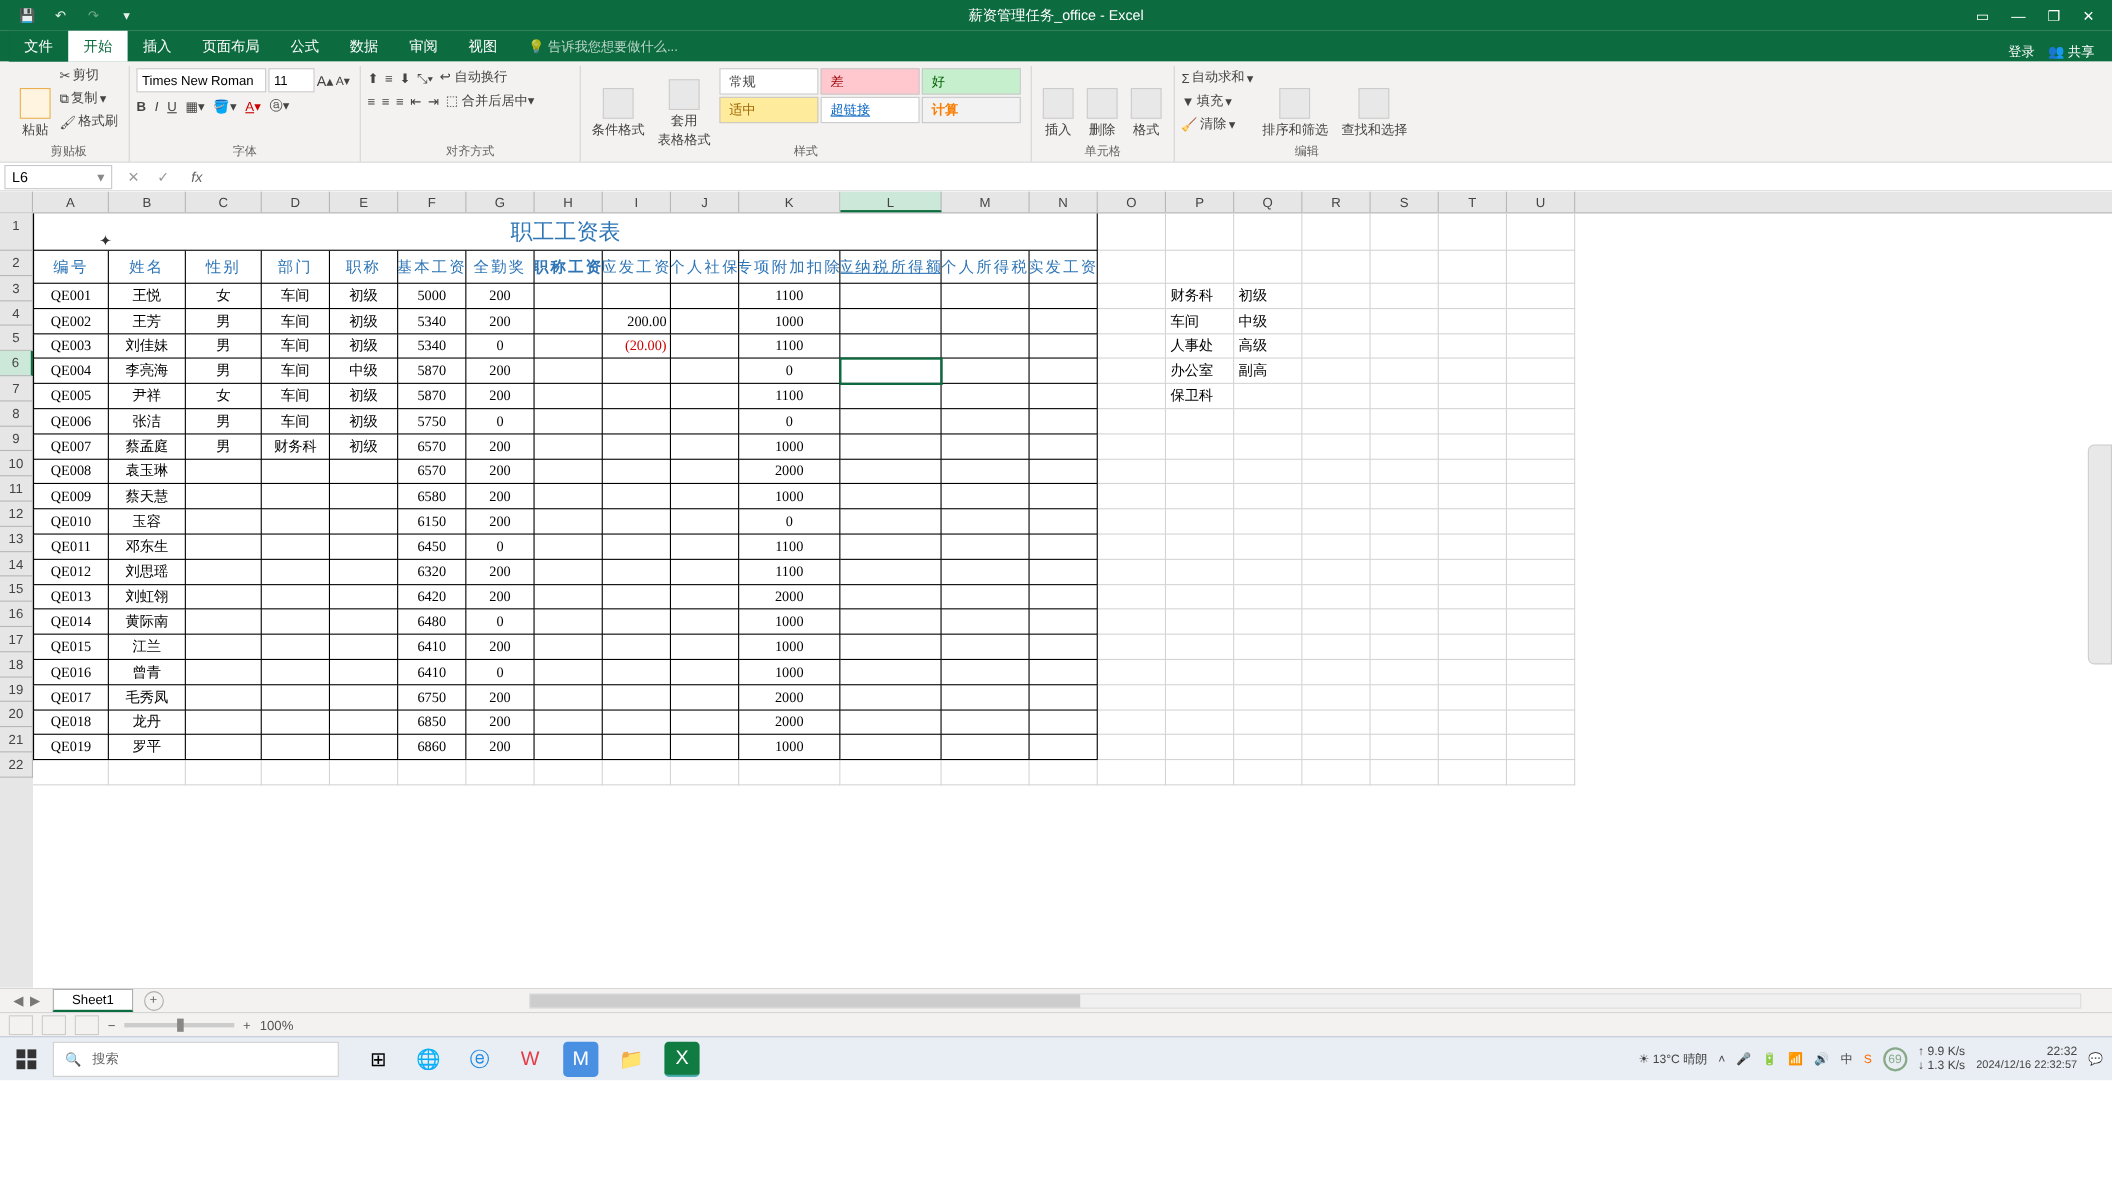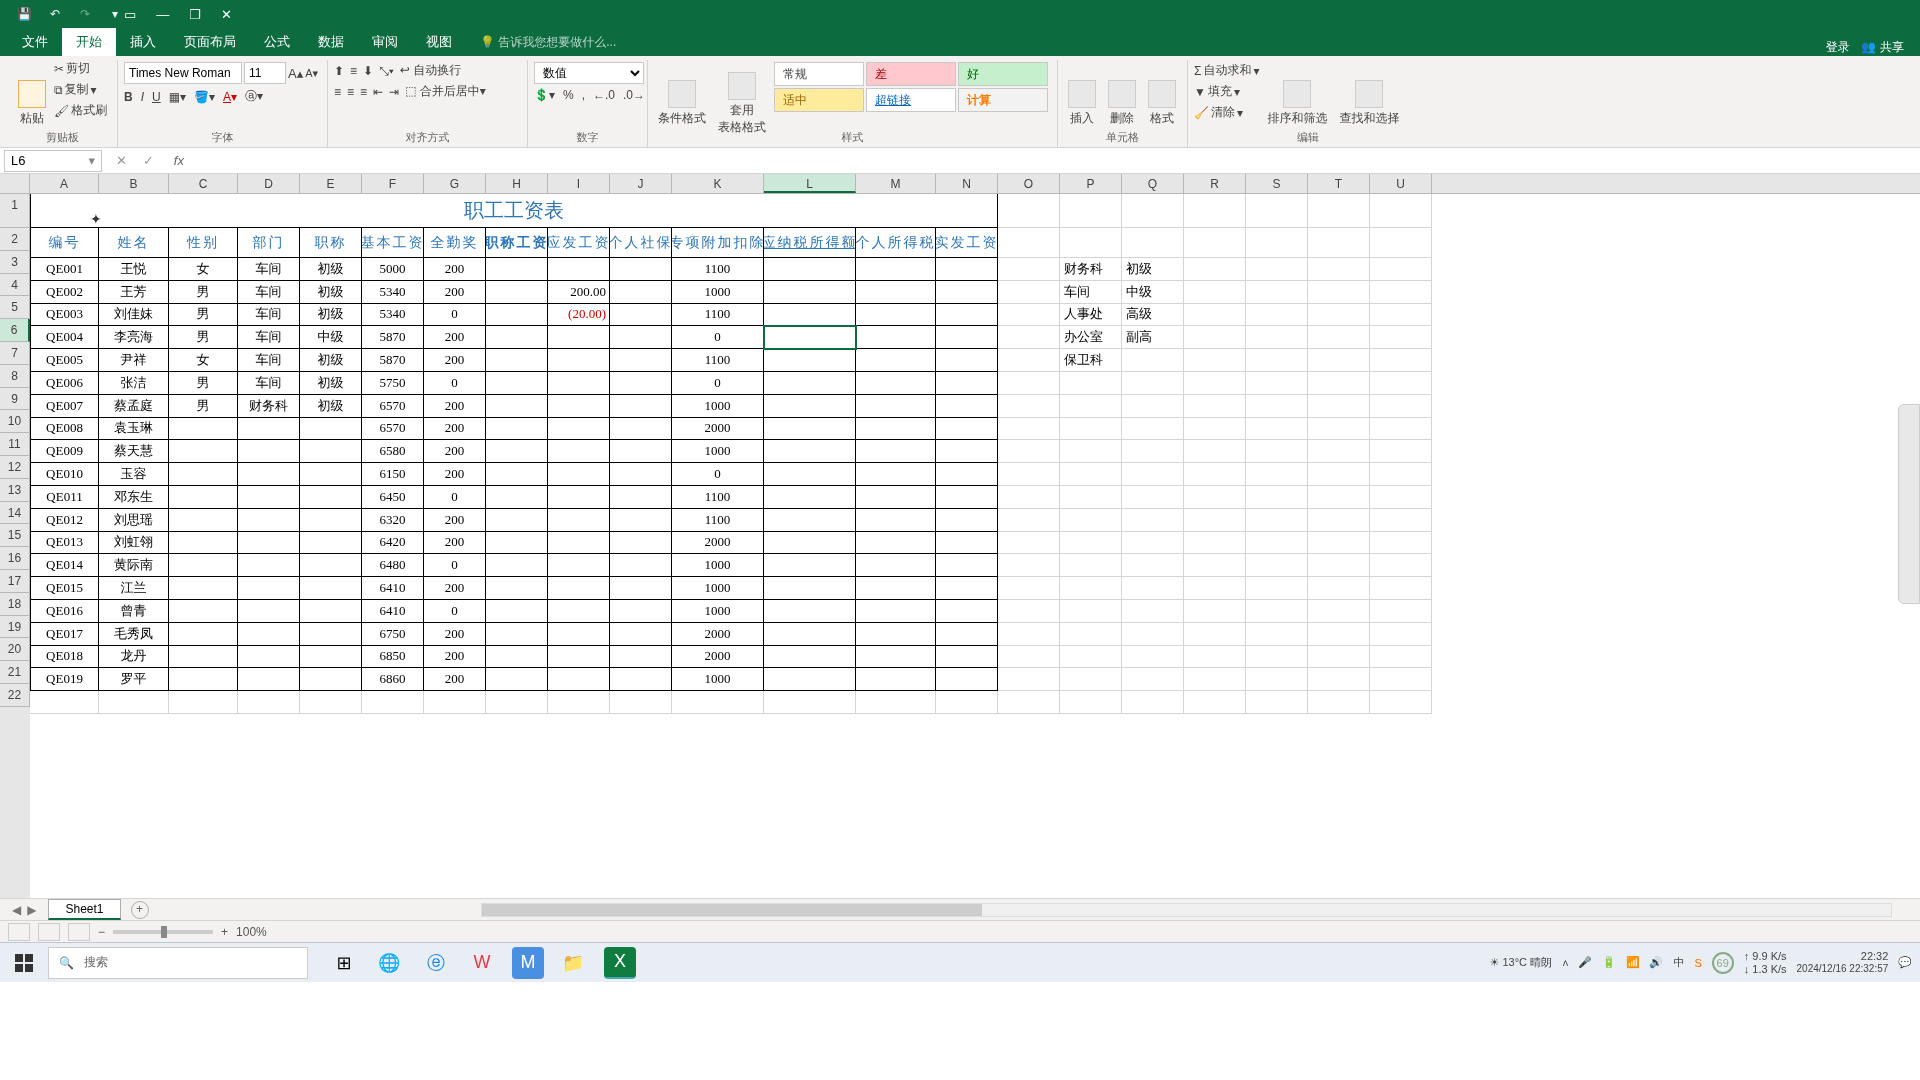--- a/index.html
+++ b/index.html
@@ -99,20 +99,21 @@
 </head>
 <body>
 
 <div class="title-bar">
   <div class="title-left">
     <span class="qat-btn">💾</span>
     <span class="qat-btn">↶</span>
     <span class="qat-btn" style="opacity:.4">↷</span>
     <span class="qat-btn">▾</span>
   </div>
+  <div class="title-center">薪资管理任务_office - Excel</div>
   <div class="title-right">
     <span class="win-btn">▭</span>
     <span class="win-btn">—</span>
     <span class="win-btn">❐</span>
     <span class="win-btn">✕</span>
   </div>
 </div>
 
 <div class="ribbon-tabs">
   <div class="ribbon-tab file">文件</div>
@@ -191,33 +192,20 @@
         <span>≡</span>
         <span>≡</span>
         <span>⇤</span>
         <span>⇥</span>
         <span>⬚ <span>合并后居中</span>▾</span>
       </div>
     </div>
     <div class="rgroup-label">对齐方式</div>
   </div>
 
-  <div class="rgroup" style="width:120px">
-    <div class="rgroup-body" style="flex-direction:column;gap:4px;padding-top:2px">
-      <select class="font-select" style="width:110px"><option>数值</option></select>
-      <div class="ricon-row" style="gap:8px">
-        <span>💲▾</span>
-        <span>%</span>
-        <span>,</span>
-        <span>←.0</span>
-        <span>.0→</span>
-      </div>
-    </div>
-    <div class="rgroup-label">数字</div>
-  </div>
 
   <div class="rgroup" style="width:410px">
     <div class="rgroup-body">
       <div class="rbtn">
           <div class="rbtn-icon"></div>
           <span>条件格式</span>
         </div>
       <div class="rbtn">
           <div class="rbtn-icon"></div>
           <span style="white-space:pre;text-align:center">套用

